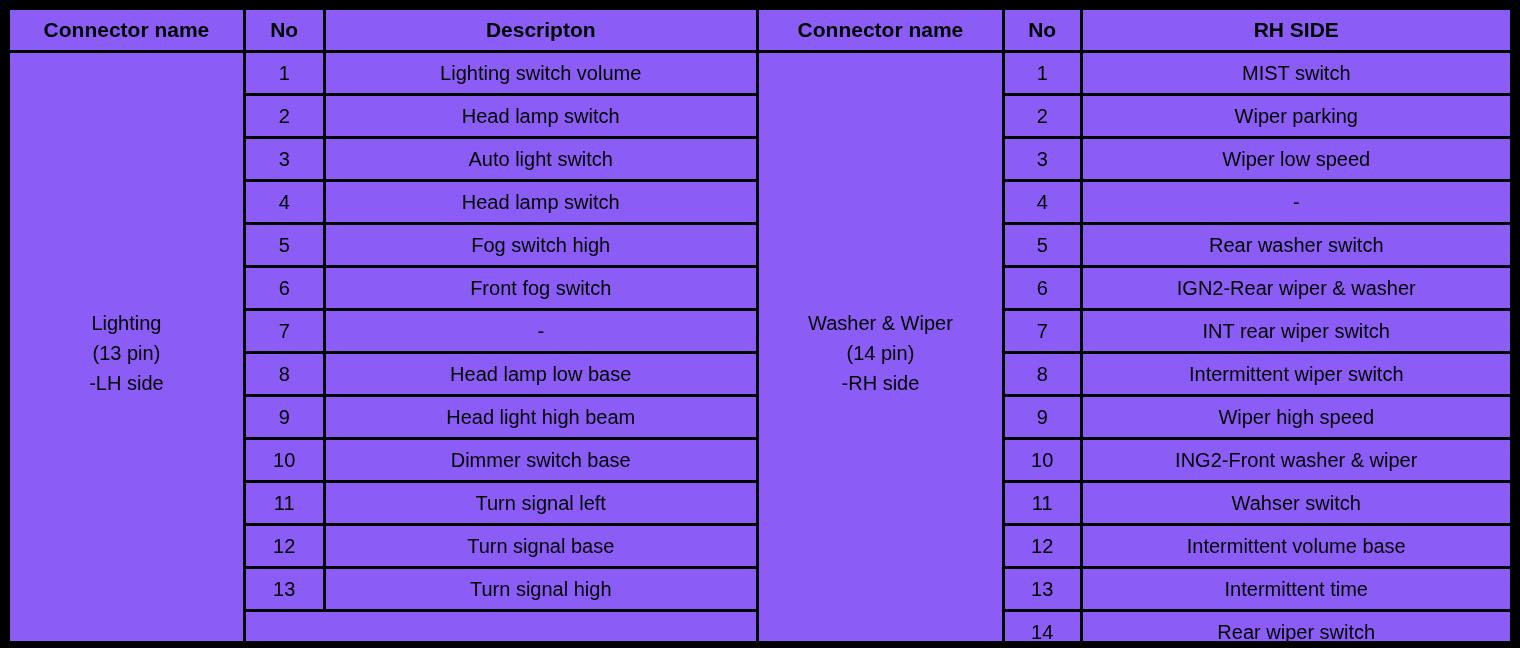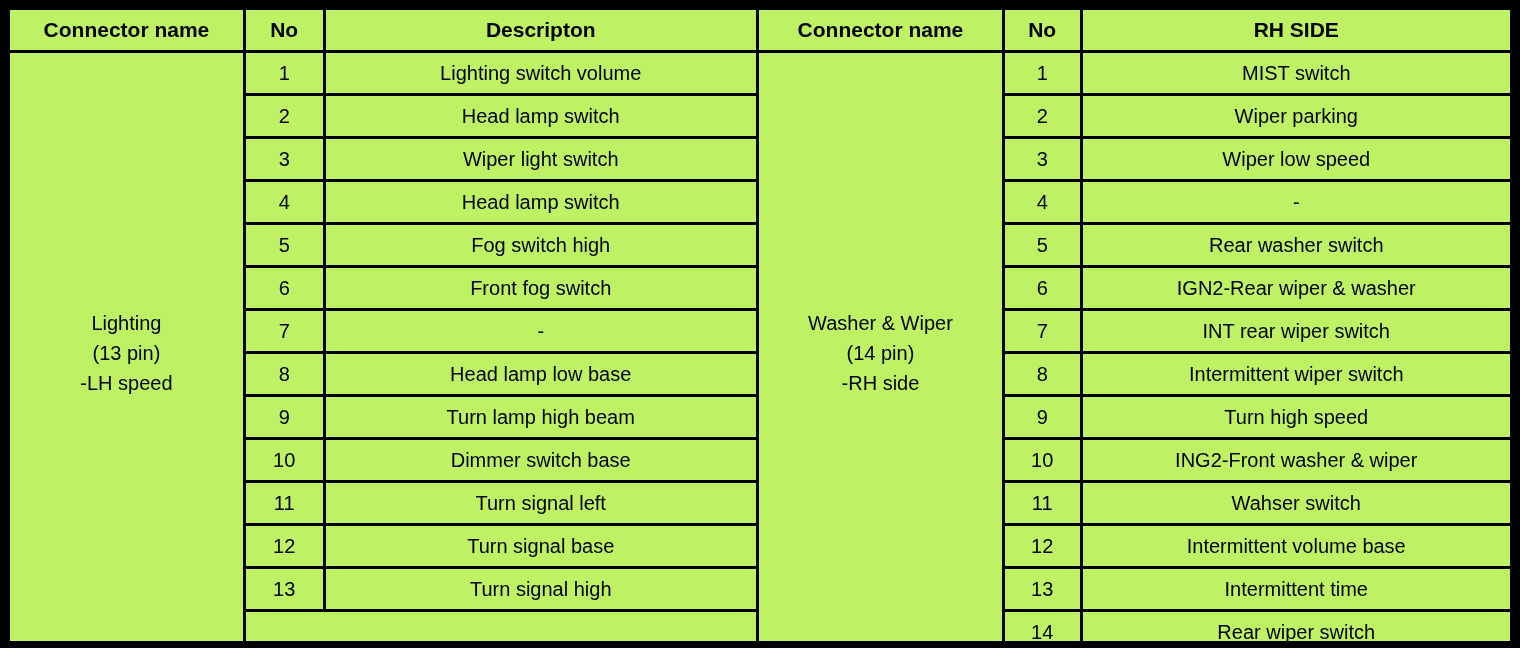--- a/index.html
+++ b/index.html
@@ -5,21 +5,21 @@
   html, body {
     margin: 0;
     padding: 0;
     background: #ffffff;
   }
   .frame {
     width: 1520px;
     height: 648px;
     box-sizing: border-box;
     border: 7px solid #000000;
-    background: #bef264;
+    background: #8b5cf6;
   }
   table.pin-table {
     width: 100%;
     height: 100%;
     border-collapse: collapse;
     table-layout: fixed;
     font-family: "Liberation Sans", sans-serif;
     color: #000000;
   }
   table.pin-table th,
@@ -66,41 +66,41 @@
         <th>Connector name</th>
         <th>No</th>
         <th>RH SIDE</th>
       </tr>
     </thead>
     <tbody>
       <tr>
         <td rowspan="14" class="connector-cell">
           <div>Lighting</div>
           <div>(13 pin)</div>
-          <div>-LH speed</div>
+          <div>-LH side</div>
         </td>
         <td>1</td>
         <td>Lighting switch volume</td>
         <td rowspan="14" class="connector-cell">
           <div>Washer &amp; Wiper</div>
           <div>(14 pin)</div>
           <div>-RH side</div>
         </td>
         <td>1</td>
         <td>MIST switch</td>
       </tr>
       <tr>
         <td>2</td>
         <td>Head lamp switch</td>
         <td>2</td>
         <td>Wiper parking</td>
       </tr>
       <tr>
         <td>3</td>
-        <td>Wiper light switch</td>
+        <td>Auto light switch</td>
         <td>3</td>
         <td>Wiper low speed</td>
       </tr>
       <tr>
         <td>4</td>
         <td>Head lamp switch</td>
         <td>4</td>
         <td>-</td>
       </tr>
       <tr>
@@ -122,23 +122,23 @@
         <td>INT rear wiper switch</td>
       </tr>
       <tr>
         <td>8</td>
         <td>Head lamp low base</td>
         <td>8</td>
         <td>Intermittent wiper switch</td>
       </tr>
       <tr>
         <td>9</td>
-        <td>Turn lamp high beam</td>
+        <td>Head light high beam</td>
         <td>9</td>
-        <td>Turn high speed</td>
+        <td>Wiper high speed</td>
       </tr>
       <tr>
         <td>10</td>
         <td>Dimmer switch base</td>
         <td>10</td>
         <td>ING2-Front washer &amp; wiper</td>
       </tr>
       <tr>
         <td>11</td>
         <td>Turn signal left</td>

